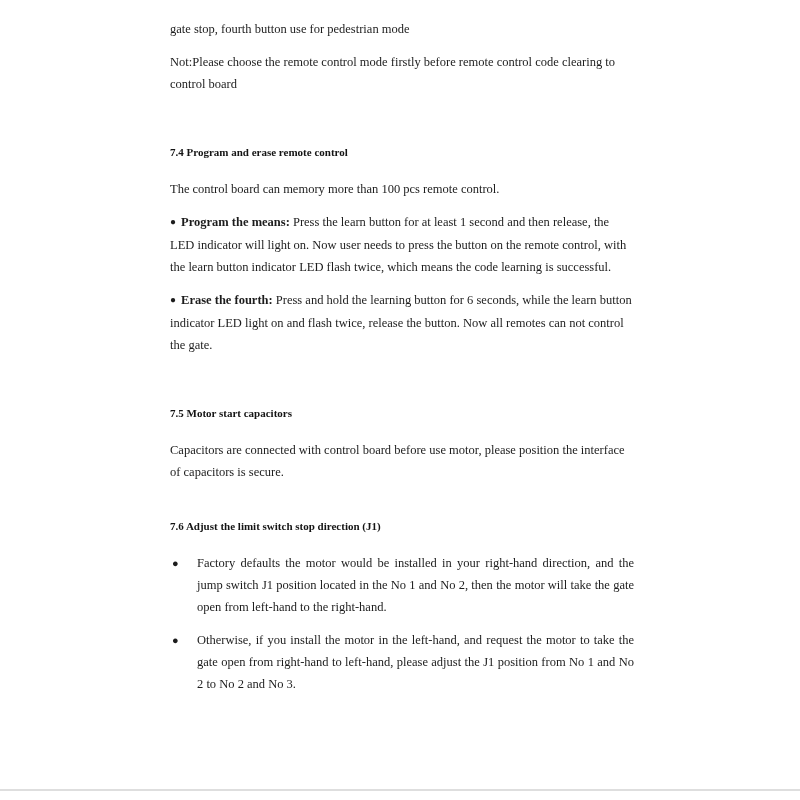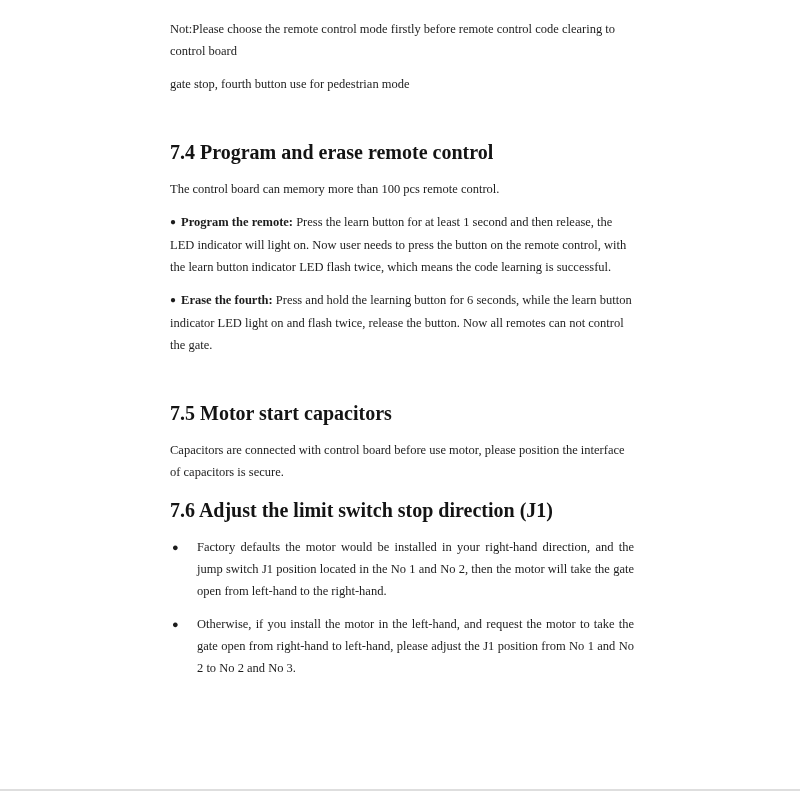--- a/index.html
+++ b/index.html
@@ -20,27 +20,27 @@
     left: 170px;
     top: 18px;
     width: 464px;
     font-size: 12.5px;
     line-height: 22px;
   }
   .para {
     margin: 0 0 11px 0;
   }
   .heading {
-    font-size: 20px;
+    font-size: 11px;
     font-weight: bold;
     margin: 0 0 15px 0;
     color: #141414;
   }
   .gap-large { margin-top: 46px; }
-  .gap-small { margin-top: 16px; }
+  .gap-small { margin-top: 32px; }
   .bold-lead { font-weight: bold; }
   .marker-inline {
     font-size: 10px;
     margin-right: 5px;
     position: relative;
     top: -1px;
   }
   .hang {
     position: relative;
     padding-left: 27px;
@@ -62,30 +62,30 @@
     width: 800px;
     height: 2px;
     background: #dedede;
   }
 </style>
 </head>
 <body>
 
 <div class="content">
 
+  <p class="para">gate stop, fourth button use for pedestrian mode</p>
+
   <p class="para">Not:Please choose the remote control mode firstly before remote control code clearing to control board</p>
-
-  <p class="para">gate stop, fourth button use for pedestrian mode</p>
 
   <h2 class="heading gap-large">7.4 Program and erase remote control</h2>
 
   <p class="para">The control board can memory more than 100 pcs remote control.</p>
 
   <p class="para">
-    <span class="marker-inline">●</span><span class="bold-lead">Program the remote:</span><span> Press the learn button for at least 1 second and then release, the LED indicator will light on. Now user needs to press the button on the remote control, with the learn button indicator LED flash twice, which means the code learning is successful.</span>
+    <span class="marker-inline">●</span><span class="bold-lead">Program the means:</span><span> Press the learn button for at least 1 second and then release, the LED indicator will light on. Now user needs to press the button on the remote control, with the learn button indicator LED flash twice, which means the code learning is successful.</span>
   </p>
 
 
   <p class="para">
     <span class="marker-inline">●</span><span class="bold-lead">Erase the fourth:</span><span> Press and hold the learning button for 6 seconds, while the learn button indicator LED light on and flash twice, release the button. Now all remotes can not control the gate.</span>
   </p>
 
   <h2 class="heading gap-large">7.5 Motor start capacitors</h2>
 
   <p class="para">Capacitors are connected with control board before use motor, please position the interface of capacitors is secure.</p>

